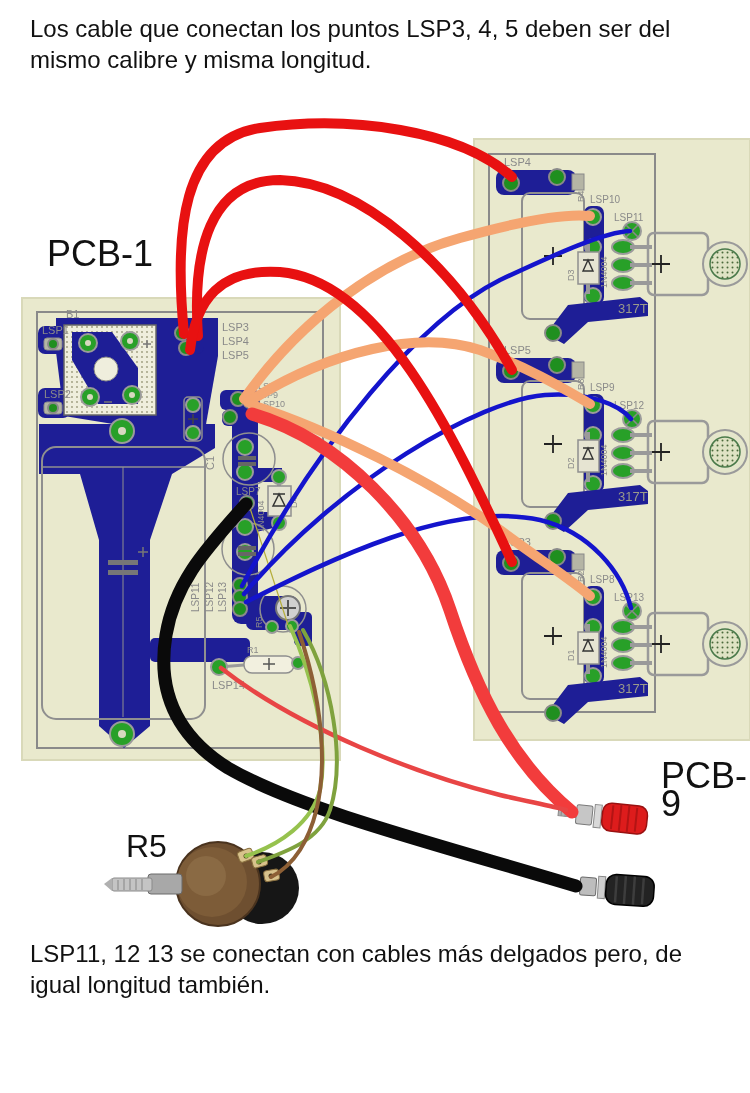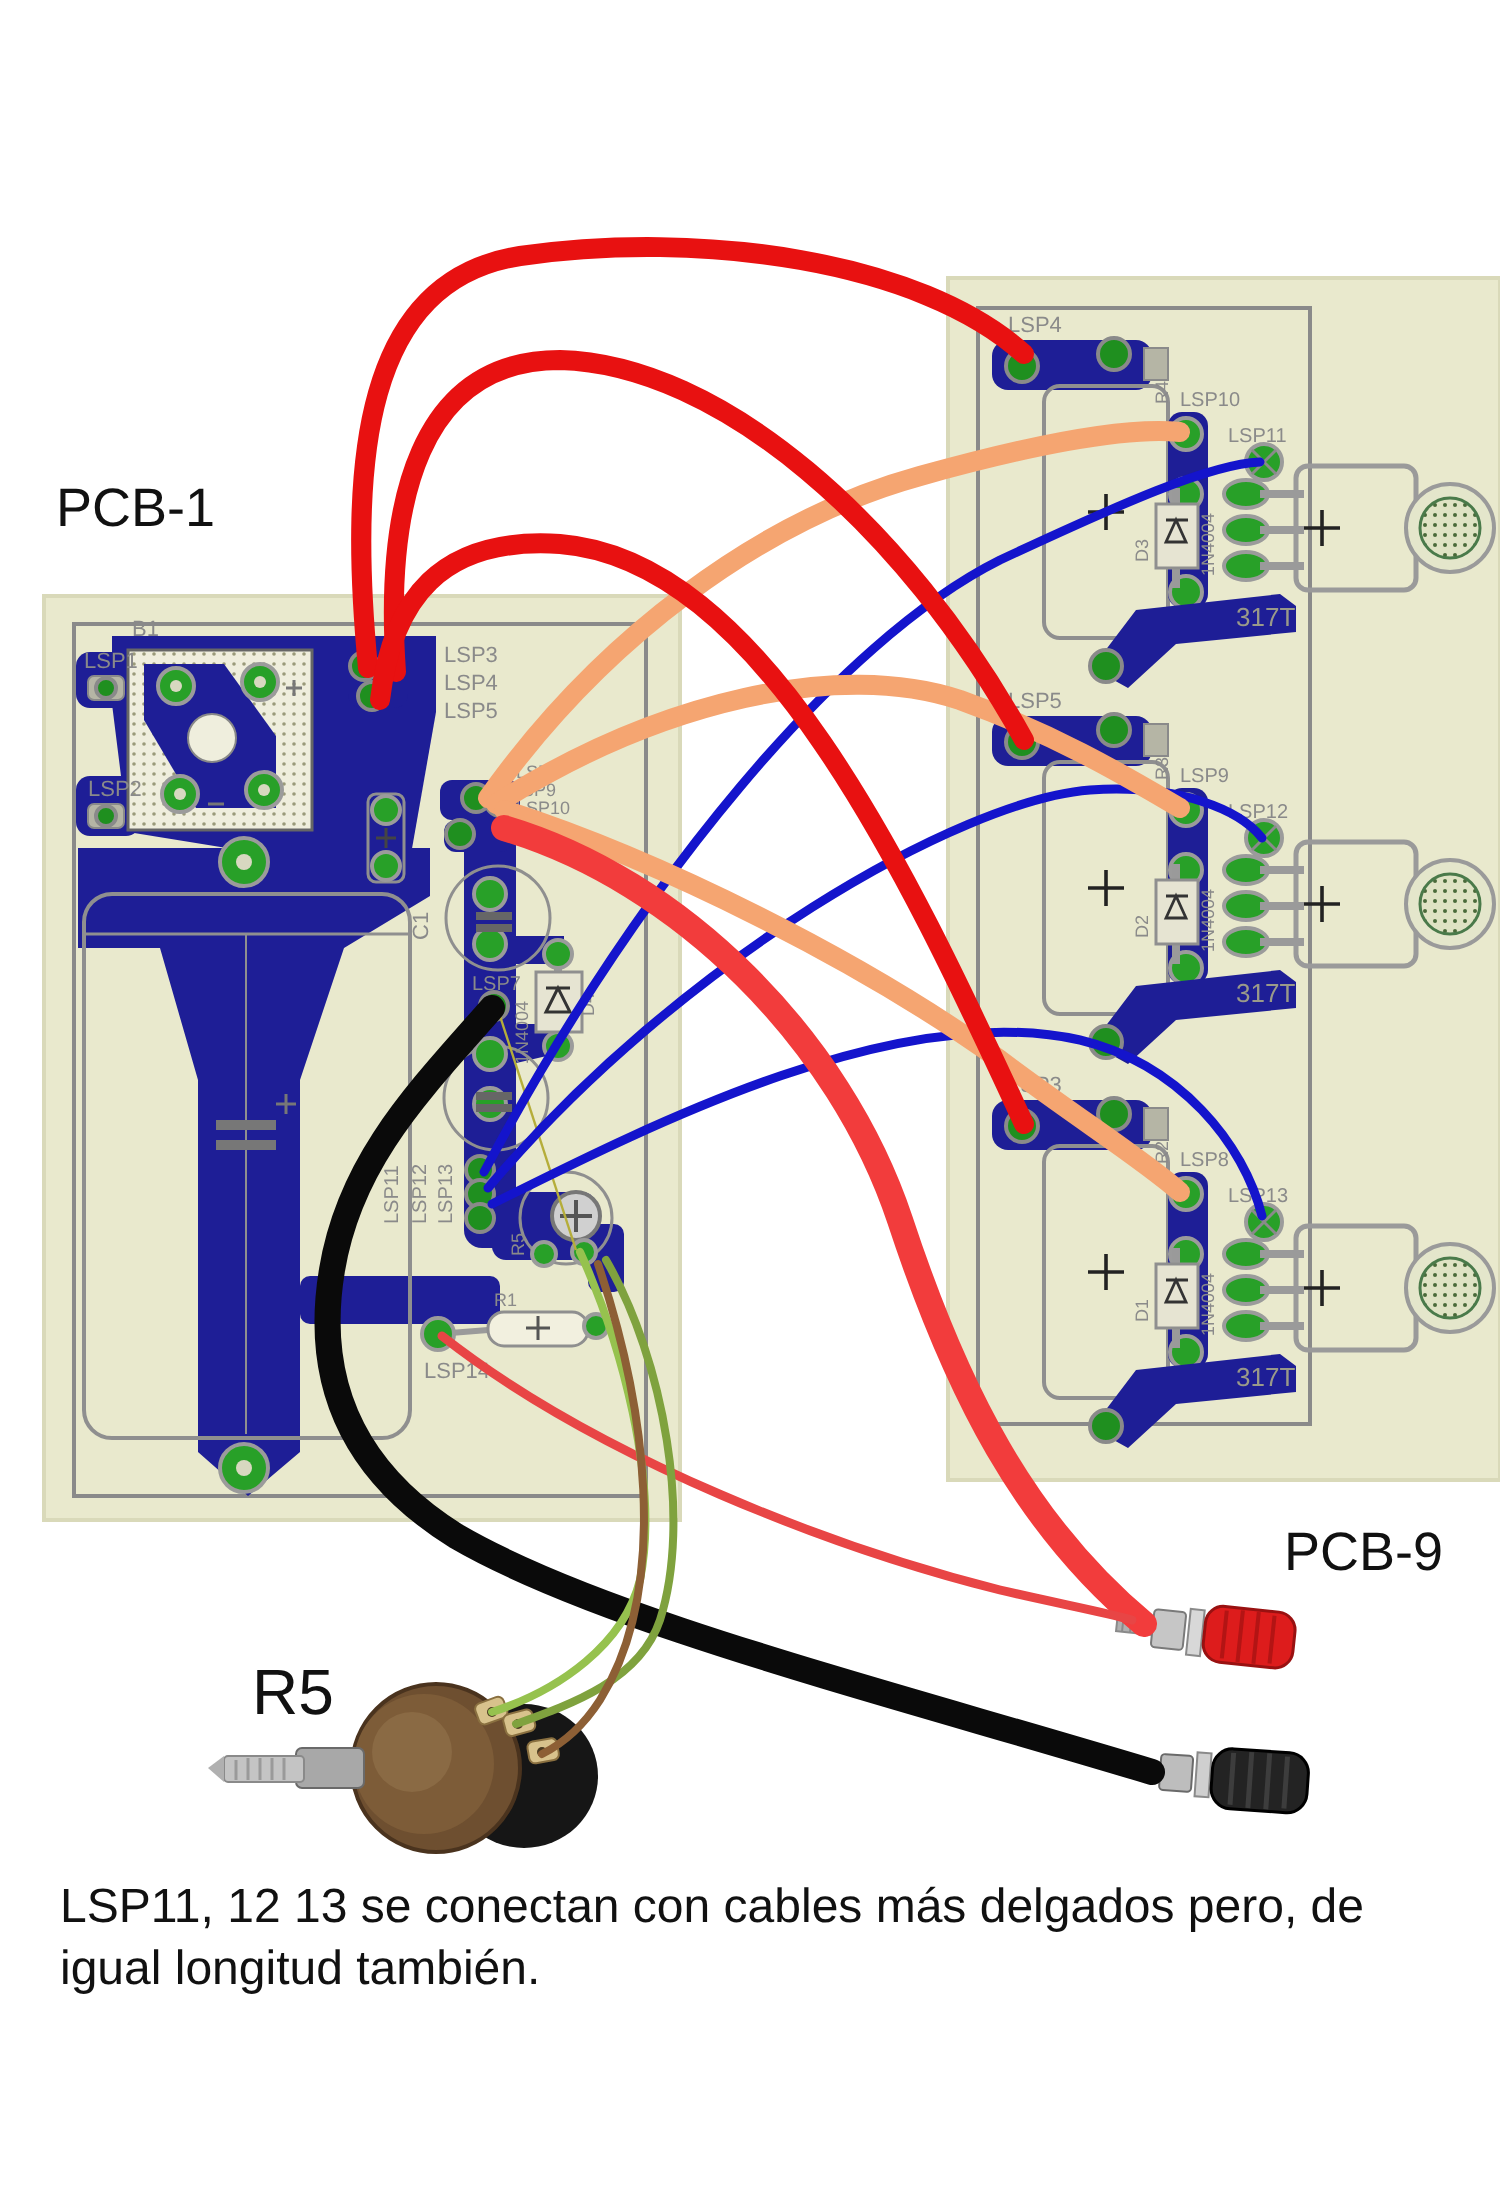--- a/index.html
+++ b/index.html
@@ -1,20 +1,20 @@
 <!DOCTYPE html>
 <html><head>
 <meta charset="utf-8">
 <style>
   html,body{margin:0;padding:0;background:#fff;}
   .canvas{position:relative;width:750px;height:1093px;background:#ffffff;overflow:hidden;
           font-family:"Liberation Sans",sans-serif;color:#111;}
   .note{position:absolute;font-size:24px;line-height:31px;letter-spacing:0px;}
   .note p{margin:0 0 24px 0;}
-  .big-label{position:absolute;font-size:27px;line-height:28px;}
+  .big-label{position:absolute;font-size:36px;line-height:28px;margin-left:19px;}
   .r5-label{position:absolute;font-size:32px;line-height:32px;}
   svg{position:absolute;left:0;top:0;}
   svg text{font-family:"Liberation Sans",sans-serif;fill:#8a8a8a;}
   .silk{font-size:11px;}
   .silk-s{font-size:9px;}
   .silk-m{font-size:10px;}
   .pkgnum{font-size:13px;fill:#9a9a8a;}
   .pad{fill:#28a028;stroke:#9b9b9b;stroke-width:2;}
   .padd{fill:#1f8f1f;stroke:#8a8a8a;stroke-width:2;}
   .outline{fill:none;stroke:#8f8f8f;stroke-width:1.5;}
@@ -342,20 +342,21 @@
     <path class="wire" stroke-width="13" d="M252,414 C340,440 420,520 450,610 C478,695 512,762 572,812" stroke="#f23c3c"></path>
     <path class="wire" stroke-width="4.5" d="M221,668 C300,730 420,775 500,795 C530,802 552,806 566,810" stroke="#e84545"></path>
 
     <path class="wire" stroke-width="4" d="M290,626 C310,670 330,740 320,790 C312,822 280,845 246,856" stroke="#96c24e"></path>
     <path class="wire" stroke-width="4" d="M303,630 C332,680 346,760 330,810 C320,840 286,852 258,862" stroke="#7fa23e"></path>
     <path class="wire" stroke-width="4" d="M299,632 C322,700 336,792 300,850 C291,864 281,872 271,877" stroke="#8d5f35"></path>
   </g>
 </svg>
 
 <div class="note" style="left:30px;top:13px;width:695px;">
+  <p>Los cable que conectan los puntos LSP3, 4, 5 deben ser del mismo calibre y misma longitud.</p>
 </div>
 
 <div class="big-label" style="left:28px;top:240px;">PCB-1</div>
 <div class="big-label" style="left:642px;top:762px;">PCB-9</div>
 <div class="r5-label" style="left:126px;top:830px;">R5</div>
 
 <div class="note" style="left:30px;top:938px;width:695px;">
   <p>LSP11, 12 13 se conectan con cables más delgados pero, de igual longitud también.</p>
 </div>
 

